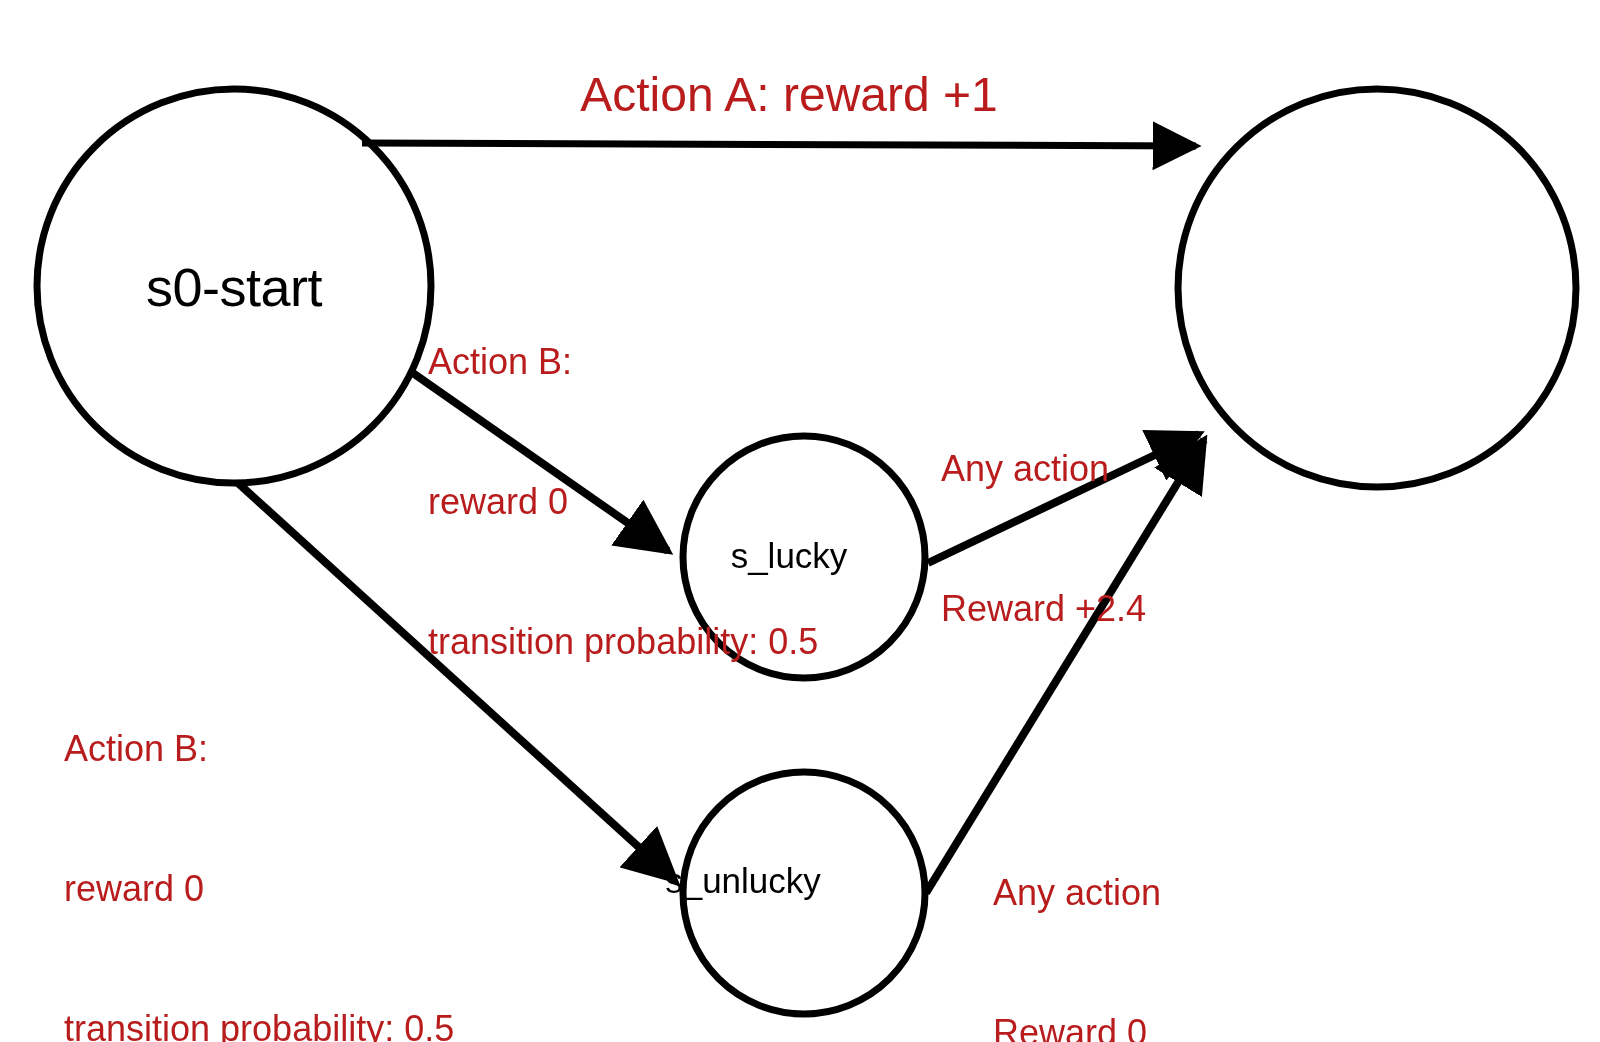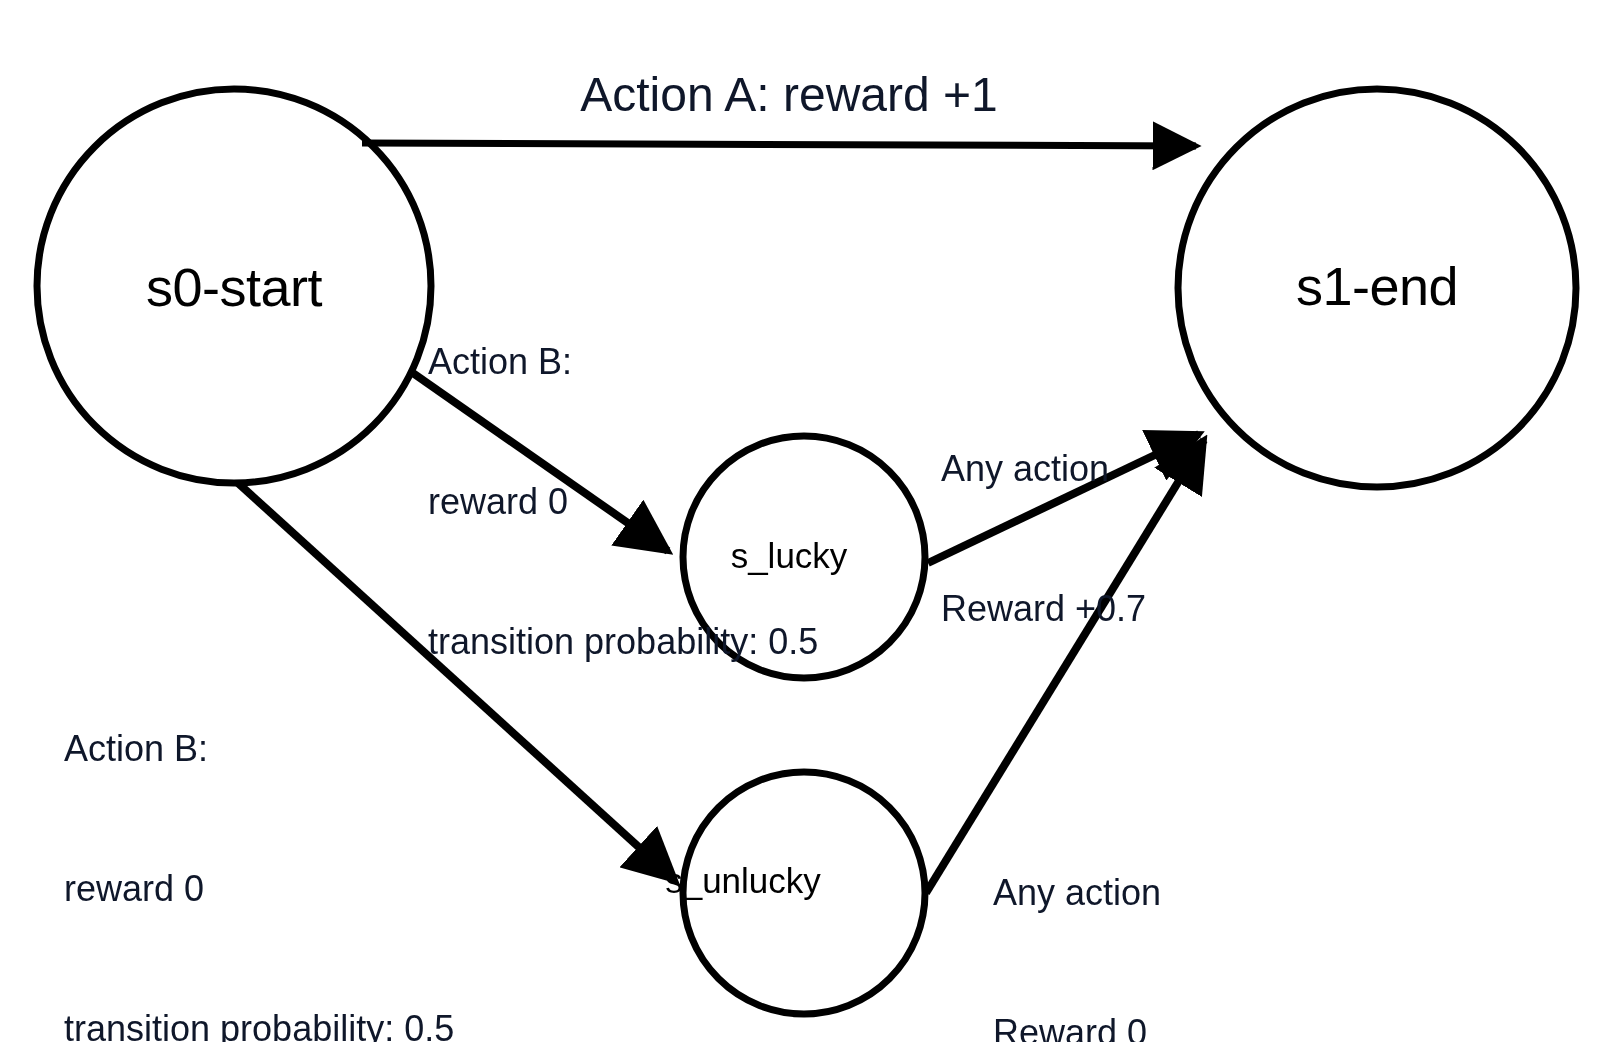--- a/index.html
+++ b/index.html
@@ -34,21 +34,21 @@
   }
   .node-label.big {
     font-size: 54px;
     letter-spacing: -0.5px;
   }
   .node-label.small {
     font-size: 35px;
   }
   .edge-label {
     position: absolute;
-    color: #0f172a;
+    color: #b91c1c;
     font-family: "Liberation Sans", sans-serif;
     font-size: 36px;
     line-height: 1.30;
     white-space: pre;
   }
   .edge-label.big {
     font-size: 48px;
   }
   .edge-label.center {
     transform: translateX(-50%);
@@ -78,21 +78,20 @@
 
     <line x1="238" y1="483" x2="675" y2="880" stroke="#000000" stroke-width="8" marker-end="url(#arrowhead)"></line>
 
     <line x1="928" y1="563" x2="1199" y2="434" stroke="#000000" stroke-width="8" marker-end="url(#arrowhead)"></line>
 
     <line x1="926" y1="893" x2="1204" y2="440" stroke="#000000" stroke-width="8" marker-end="url(#arrowhead)"></line>
   </svg>
 
   <div class="node-label big" style="left:234px; top:287px;">s0-start</div>
 
-  <div class="node-label big" style="left:1377px; top:286px;">s1-end</div>
 
   <div class="node-label small" style="left:789px; top:556px;">s_lucky</div>
 
   <div class="node-label small" style="left:743px; top:881px;">s_unlucky</div>
 
   <div class="edge-label big center" style="left:789px; top:64px;">Action A: reward +1</div>
 
   <div class="edge-label" style="left:428px; top:245px;">
     <div>Action B:</div>
     <div>reward 0</div>
@@ -100,21 +99,21 @@
   </div>
 
   <div class="edge-label" style="left:64px; top:632px;">
     <div>Action B:</div>
     <div>reward 0</div>
     <div>transition probability: 0.5</div>
   </div>
 
   <div class="edge-label" style="left:941px; top:352px;">
     <div>Any action</div>
-    <div>Reward +0.7</div>
+    <div>Reward +2.4</div>
   </div>
 
   <div class="edge-label" style="left:993px; top:776px;">
     <div>Any action</div>
     <div>Reward 0</div>
   </div>
 
 </div>
 
 </body></html>

